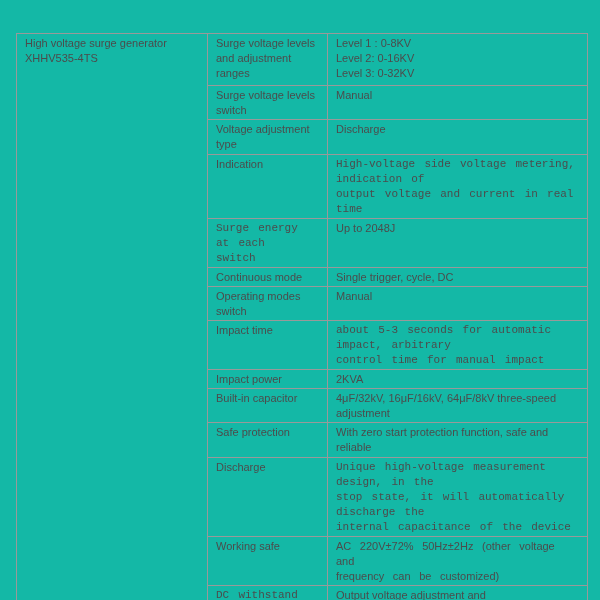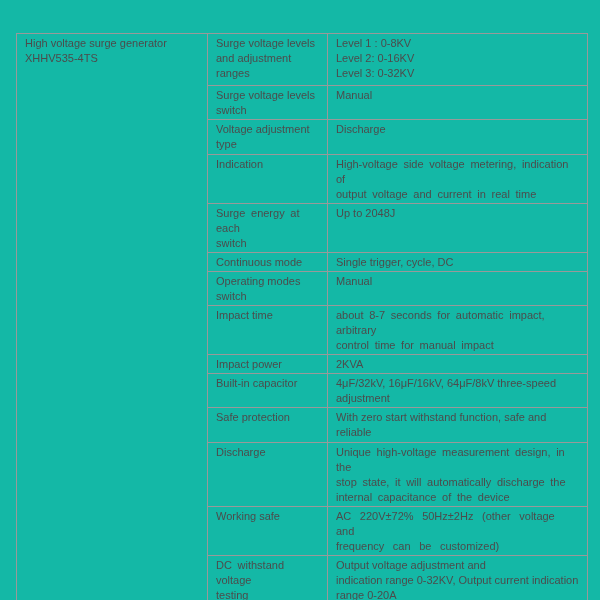--- a/index.html
+++ b/index.html
@@ -35,21 +35,21 @@
     text-align: left;
   }
   td.pre { white-space: pre-line; }
   td.product-cell {
     text-align: center;
     vertical-align: top;
     padding-top: 163px;
     line-height: 17px;
     color: #4c4c4c;
   }
-  .ws { word-spacing: 2.6px; }
+  .ws { word-spacing: 2.6px; font-family: Liberation Mono, monospace; }
   .ws-wide { word-spacing: 5.5px; }
 </style>
 </head>
 <body>
 
 <div class="canvas">
   <table class="spec">
     <colgroup>
       <col style="width:191px">
       <col style="width:120px">
@@ -92,35 +92,35 @@
         <td>Continuous mode</td>
         <td>Single trigger, cycle, DC</td>
       </tr>
       <tr style="height:34px">
         <td class="pre">Operating modes
 switch</td>
         <td>Manual</td>
       </tr>
       <tr style="height:34px">
         <td>Impact time</td>
-        <td class="pre ws">about 8-7 seconds for automatic impact, arbitrary
+        <td class="pre ws">about 5-3 seconds for automatic impact, arbitrary
 control time for manual impact</td>
       </tr>
       <tr style="height:18px">
         <td>Impact power</td>
         <td>2KVA</td>
       </tr>
       <tr style="height:31px">
         <td>Built-in capacitor</td>
         <td class="pre">4μF/32kV, 16μF/16kV, 64μF/8kV three-speed
 adjustment</td>
       </tr>
       <tr style="height:35px">
         <td>Safe protection</td>
-        <td class="pre">With zero start withstand function, safe and
+        <td class="pre">With zero start protection function, safe and
 reliable</td>
       </tr>
       <tr style="height:47px">
         <td>Discharge</td>
         <td class="pre ws">Unique high-voltage measurement design, in the
 stop state, it will automatically discharge the
 internal capacitance of the device</td>
       </tr>
       <tr style="height:34px">
         <td>Working safe</td>

